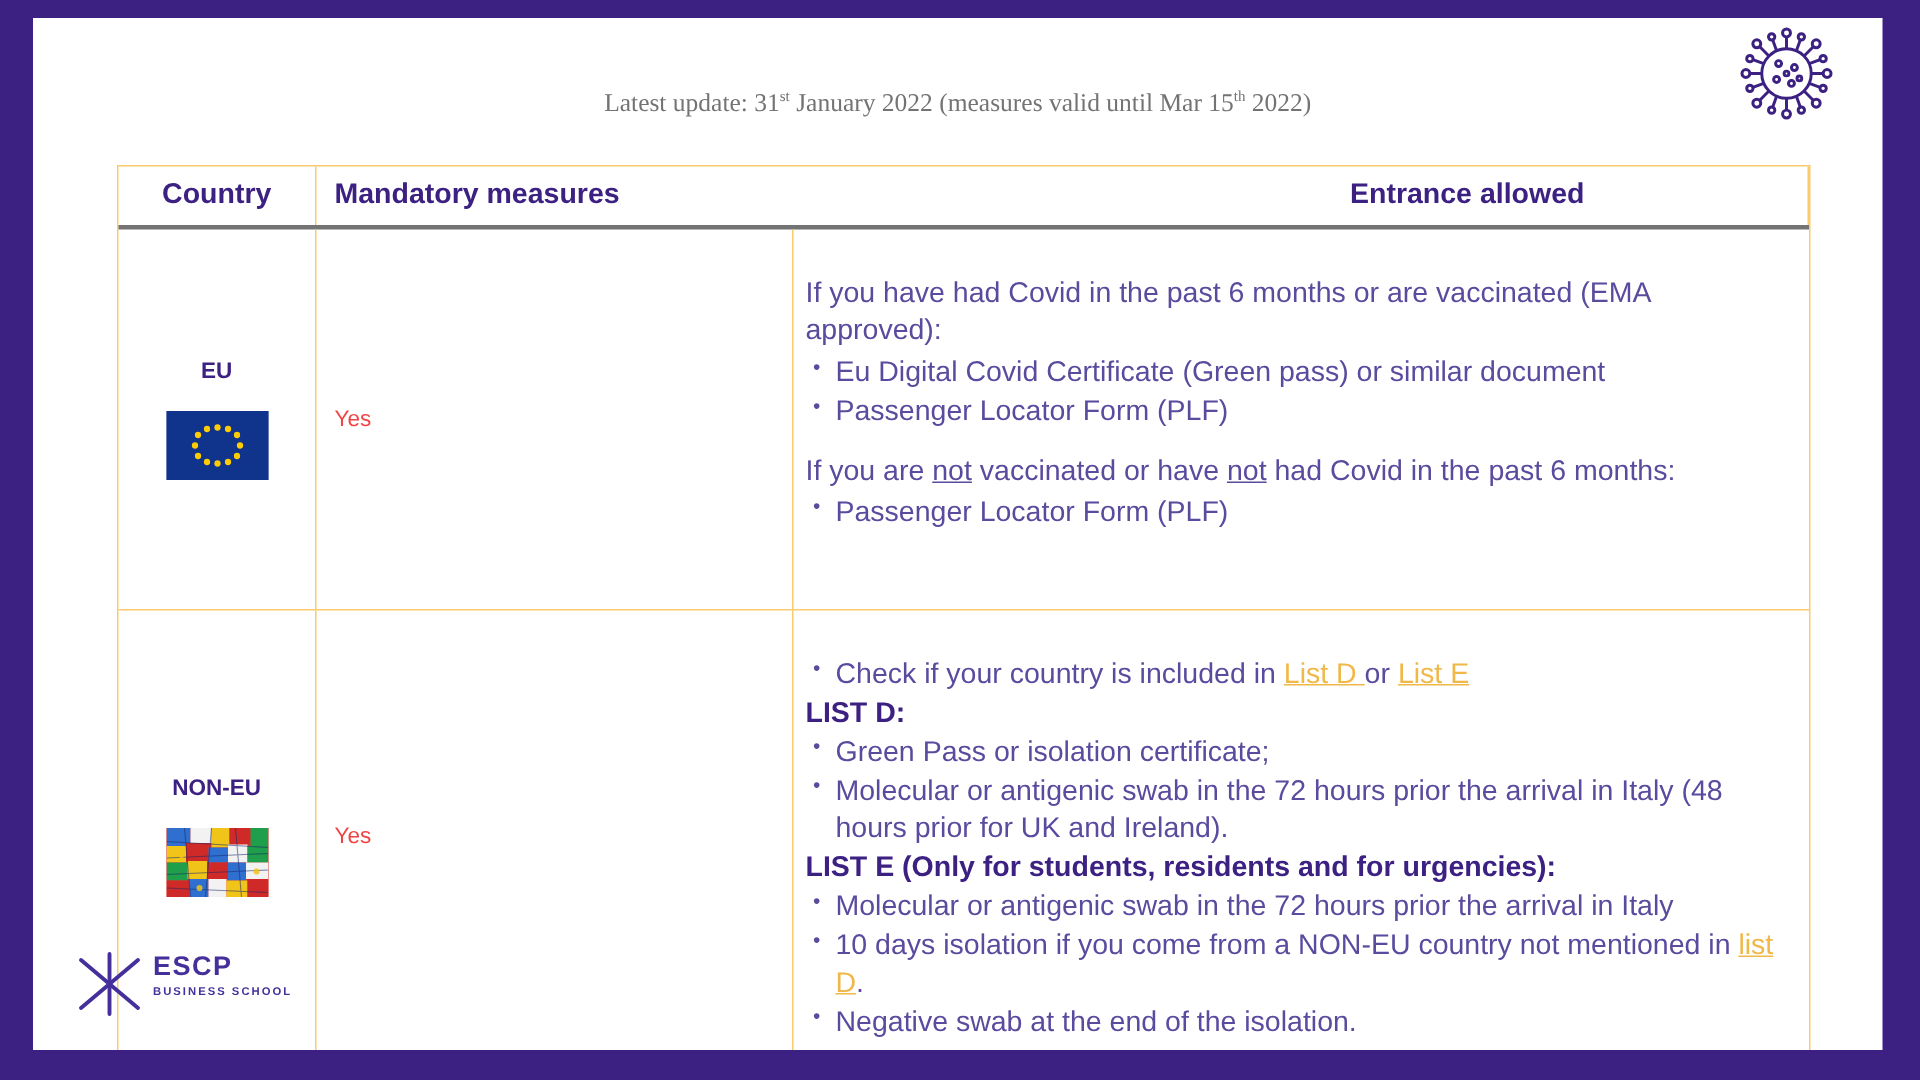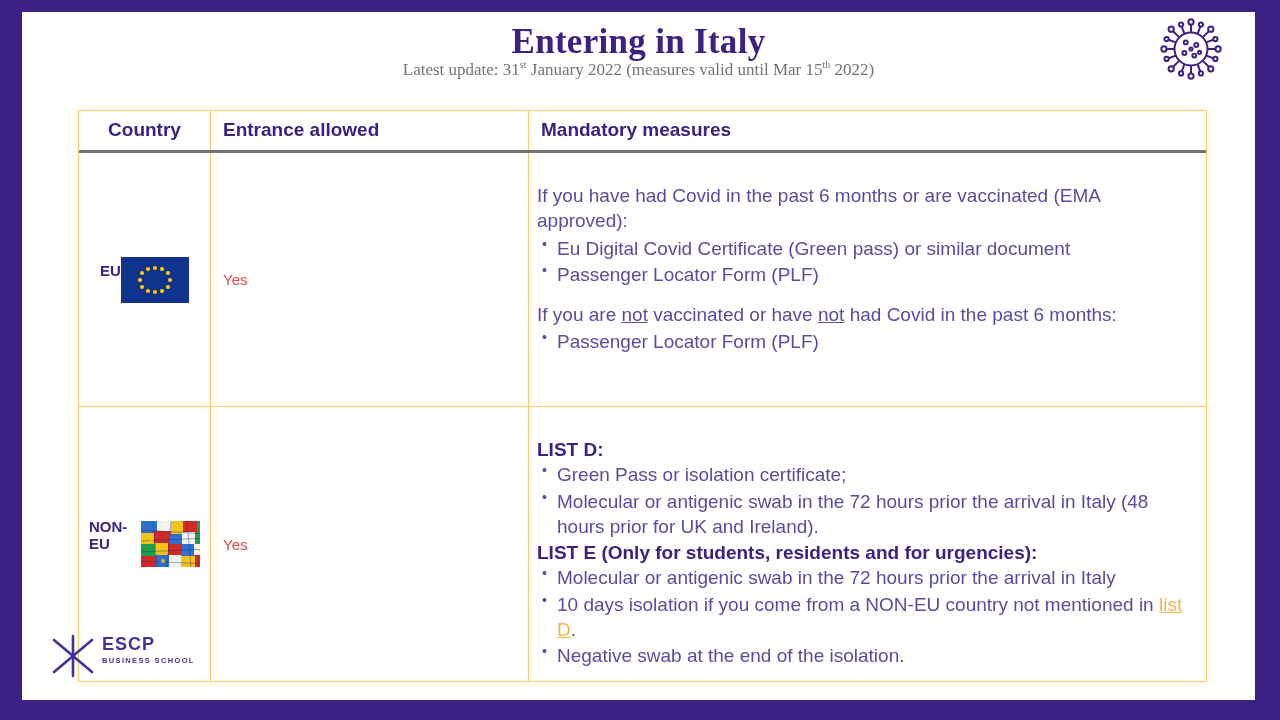--- a/index.html
+++ b/index.html
@@ -114,21 +114,21 @@
   }
   .head .col-entrance,
   .head .col-measures {
     text-align: left;
     padding-left: 12px;
   }
 
   
   .country-cell {
     display: flex;
-    flex-direction: row;
+    flex-direction: column;
     align-items: center;
     justify-content: center;
   }
   .country-label {
     font-size: 15px;
     font-weight: bold;
     color: #3C2183;
     margin-bottom: 18px;
   }
   .flag-eu {
@@ -229,21 +229,20 @@
     letter-spacing: 1.35px;
     margin-top: 3px;
   }
 </style>
 </head>
 <body>
 
 <div class="slide">
 
   <div class="header">
-    <div class="title">Entering in Italy</div>
     <div class="subtitle"><span>Latest update: 31</span><sup>st</sup><span> January 2022 (measures valid until Mar 15</span><sup>th</sup><span> 2022)</span></div>
 
     <svg class="virus-icon" viewBox="0 0 100 100">
       <g stroke="#3C2183" stroke-width="3" fill="none">
         <circle cx="50" cy="50" r="25"></circle>
         <line x1="50" y1="25" x2="50" y2="12"></line>
           <circle cx="50" cy="9" r="4"></circle>
         <line x1="50" y1="75" x2="50" y2="88"></line>
           <circle cx="50" cy="91" r="4"></circle>
         <line x1="25" y1="50" x2="12" y2="50"></line>
@@ -281,22 +280,22 @@
         <circle cx="50" cy="50" r="2.4"></circle>
           <circle cx="63" cy="55" r="2.4"></circle>
       </g>
     </svg>
   </div>
 
   <div class="table">
 
     <div class="row head">
       <div class="cell col-country">Country</div>
+      <div class="cell col-measures">Mandatory measures</div>
       <div class="cell col-entrance">Entrance allowed</div>
-      <div class="cell col-measures">Mandatory measures</div>
     </div>
 
     <div class="row body-row row-eu">
       <div class="cell col-country country-cell">
         <div class="country-label">EU</div>
         <div class="flag-eu">
           <svg viewBox="0 0 68 46" width="68" height="46">
             <rect x="0" y="0" width="68" height="46" fill="#10338C"></rect>
             <g fill="#FFCC00">
               <circle cx="34" cy="11" r="2.1"></circle>
@@ -373,20 +372,23 @@
               <circle cx="60" cy="29" r="2"></circle>
                 <circle cx="22" cy="40" r="2"></circle>
             </g>
           </svg>
         </div>
       </div>
 
       <div class="cell col-entrance entrance-cell">Yes</div>
 
       <div class="cell col-measures measures-cell">
+        <ul class="m-list">
+          <li><span>Check if your country is included in </span><span class="lnk">List D </span><span>or </span><span class="lnk">List E</span></li>
+        </ul>
         <p class="bold-lbl">LIST D:</p>
         <ul class="m-list">
           <li>Green Pass or isolation certificate;</li>
           <li>Molecular or antigenic swab in the 72 hours prior the arrival  in Italy (48 hours prior for UK and Ireland).</li>
         </ul>
         <p class="bold-lbl">LIST E (Only for students, residents and for urgencies):</p>
         <ul class="m-list">
           <li>Molecular or antigenic swab in the 72 hours prior the arrival  in Italy</li>
           <li><span>10 days isolation if you come from a NON-EU country not mentioned in </span><span class="lnk">list D</span><span>.</span></li>
           <li>Negative swab at the end of the isolation.</li>

